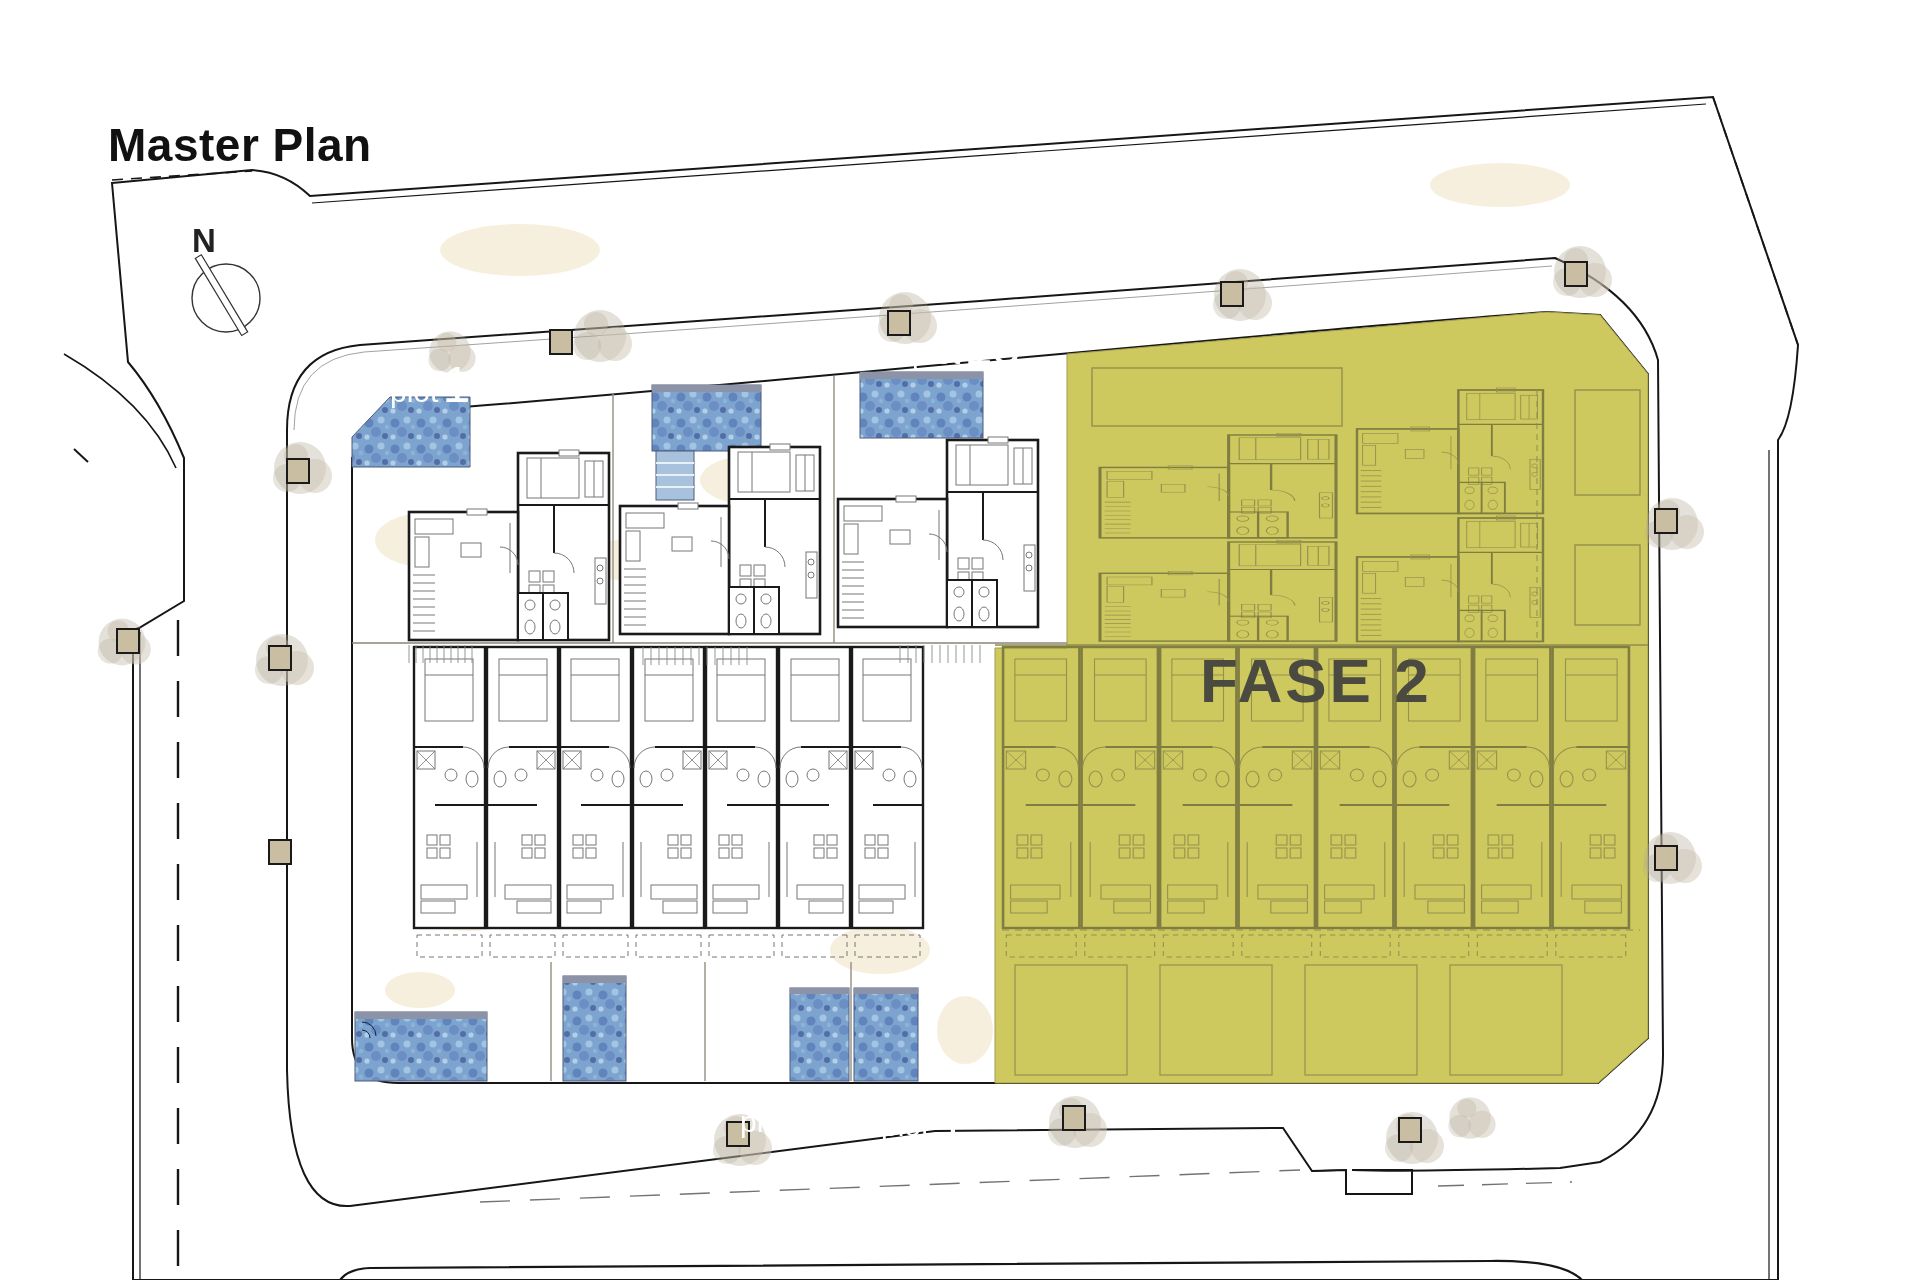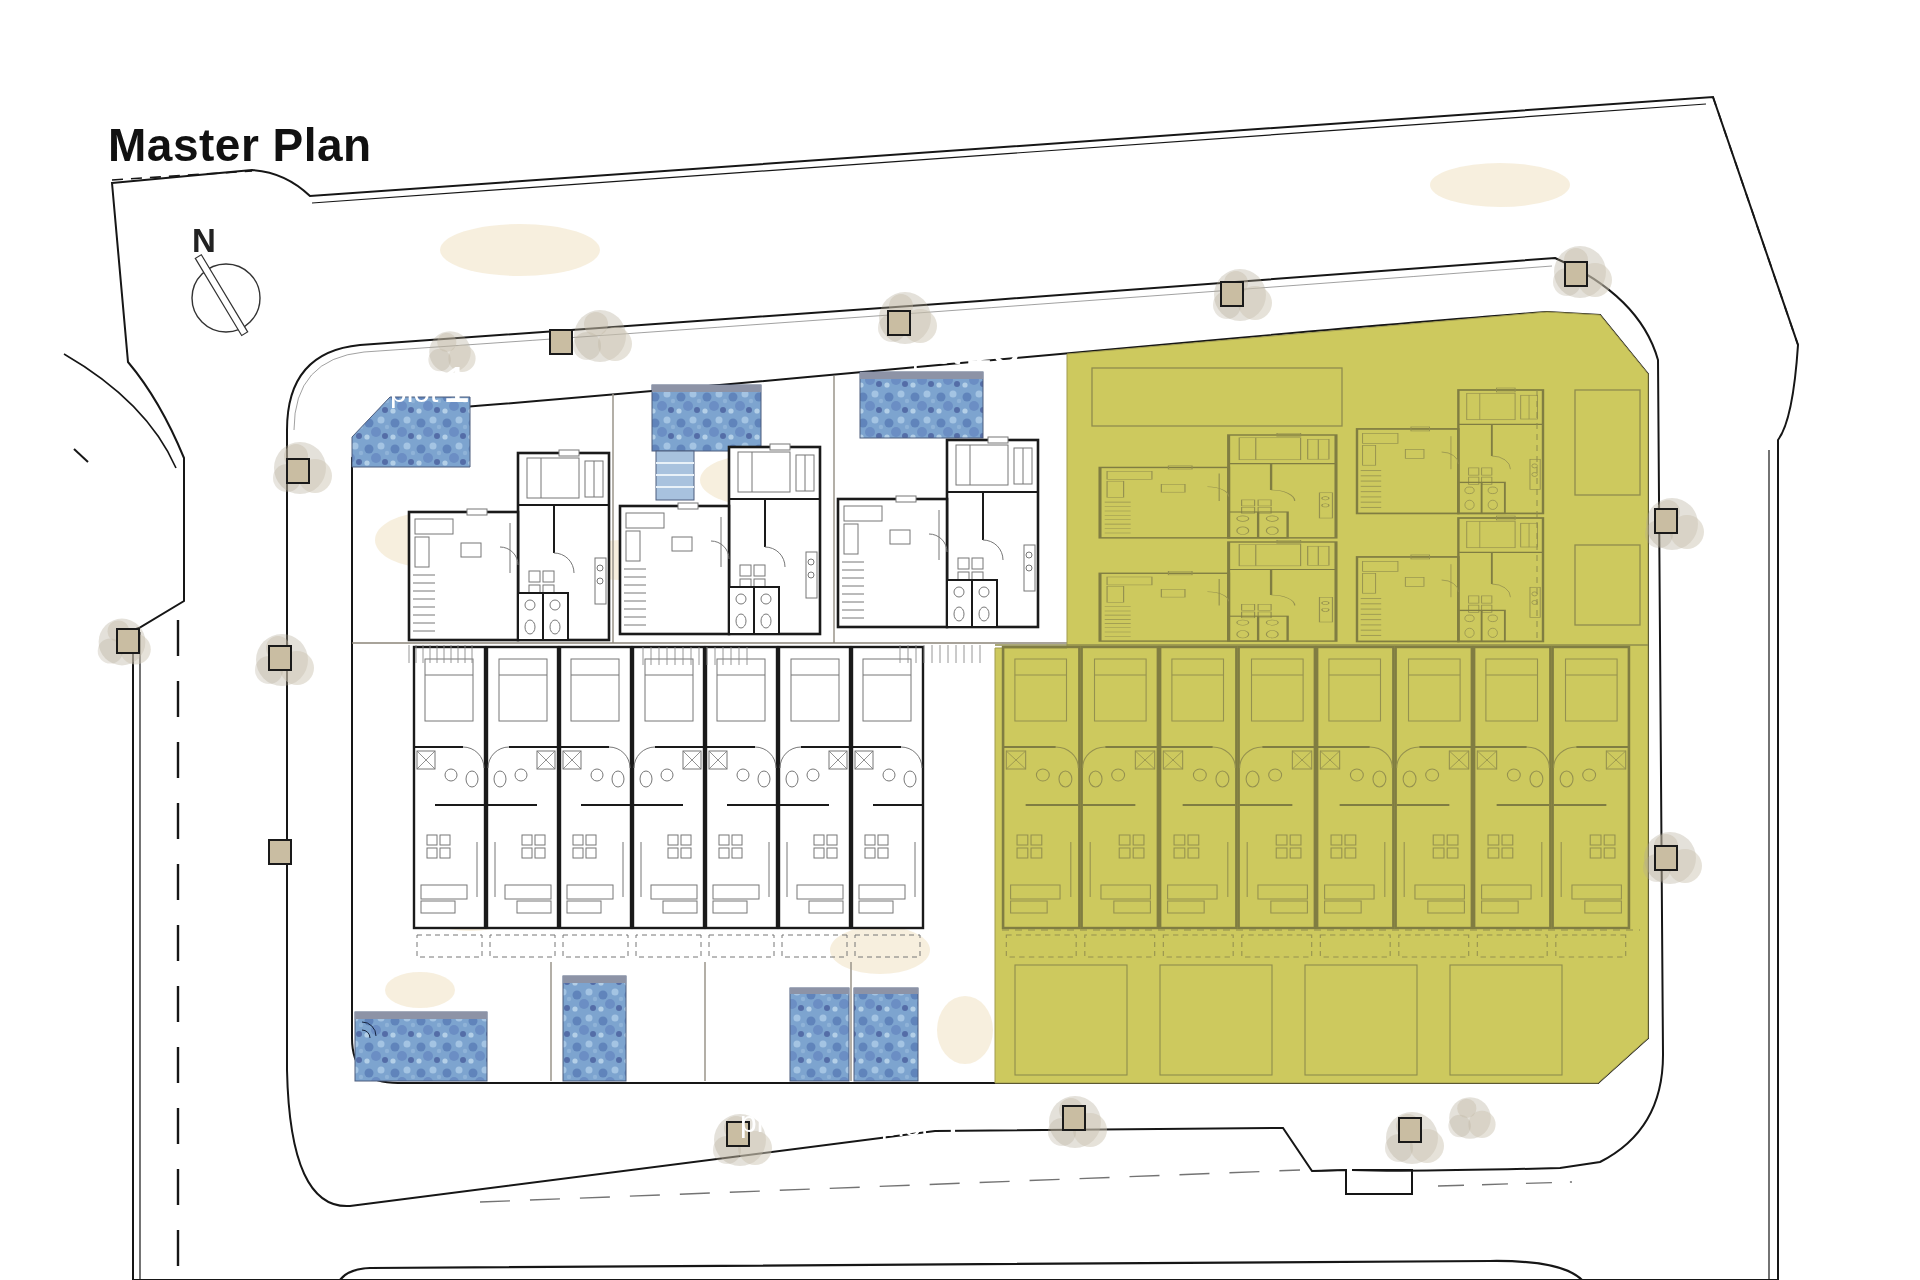--- a/index.html
+++ b/index.html
@@ -322,14 +322,15 @@
 </div>
 <div class="ov plot-label" style="left:740px;top:1086px">
   <span class="pw">plot</span>
   <span class="pn">3</span>
 </div>
 <div class="ov plot-label" style="left:881px;top:1090px">
   <span class="pw">plot</span>
   <span class="pn">4</span>
 </div>
 
+<div class="ov phase-label" style="left:1200px;top:645px">FASE 2</div>
 
 </div>
 
 </body></html>

